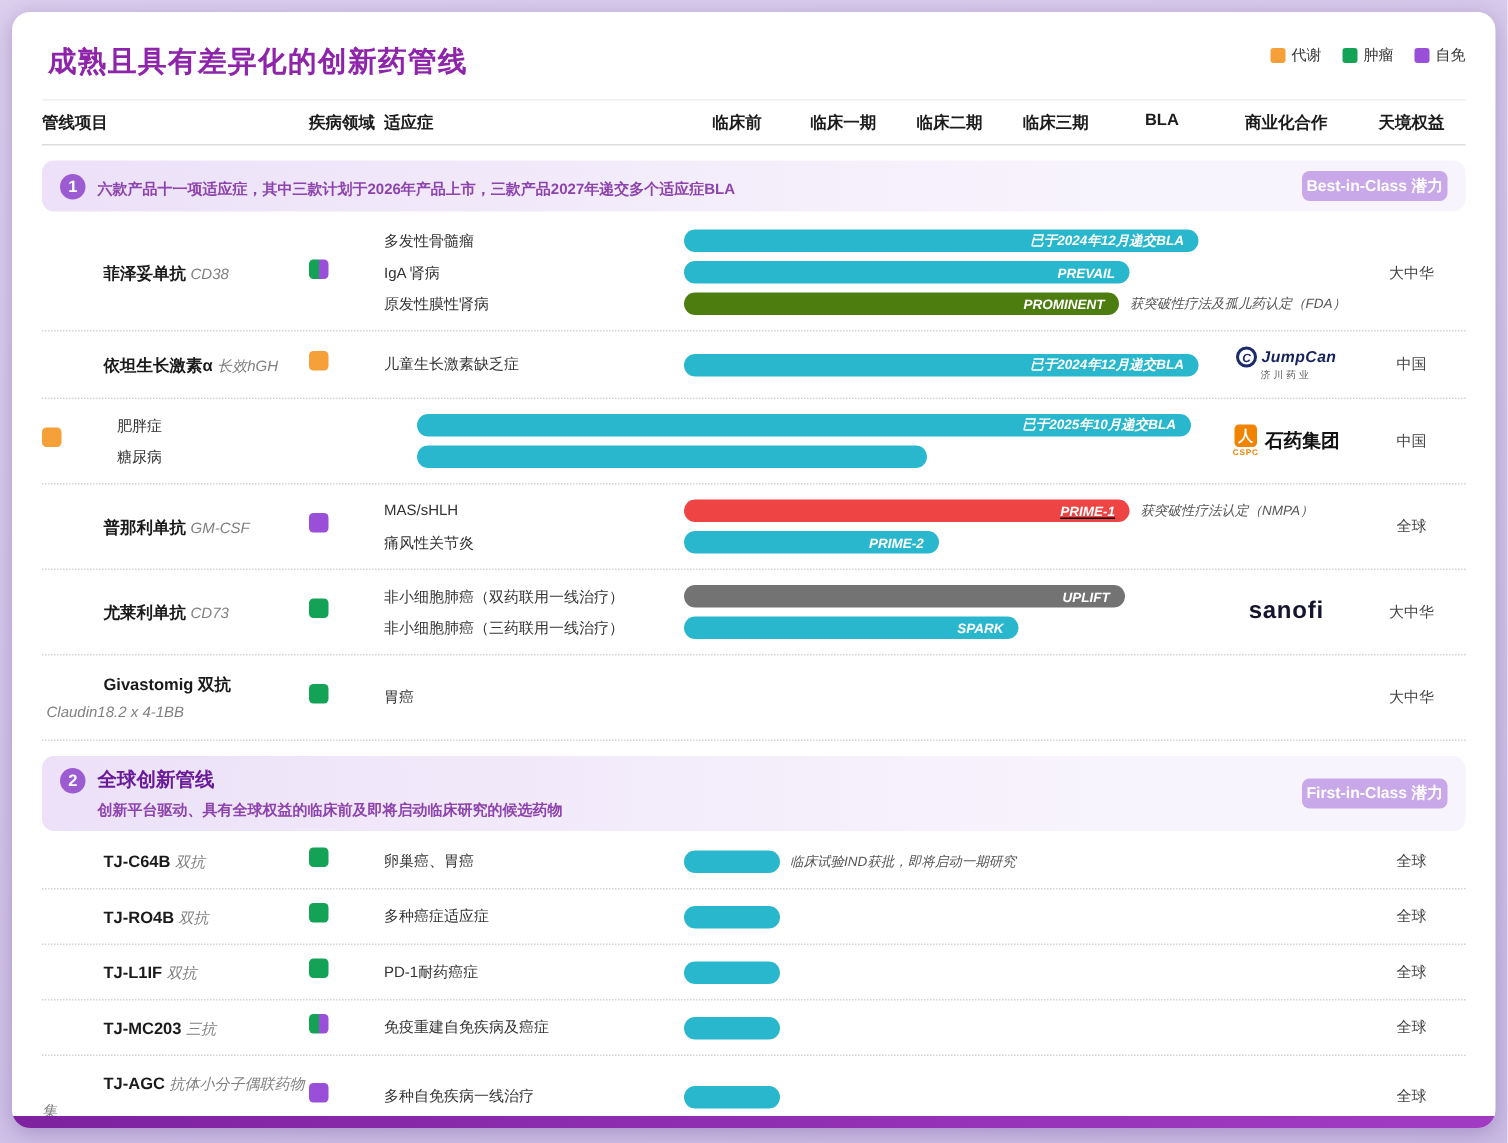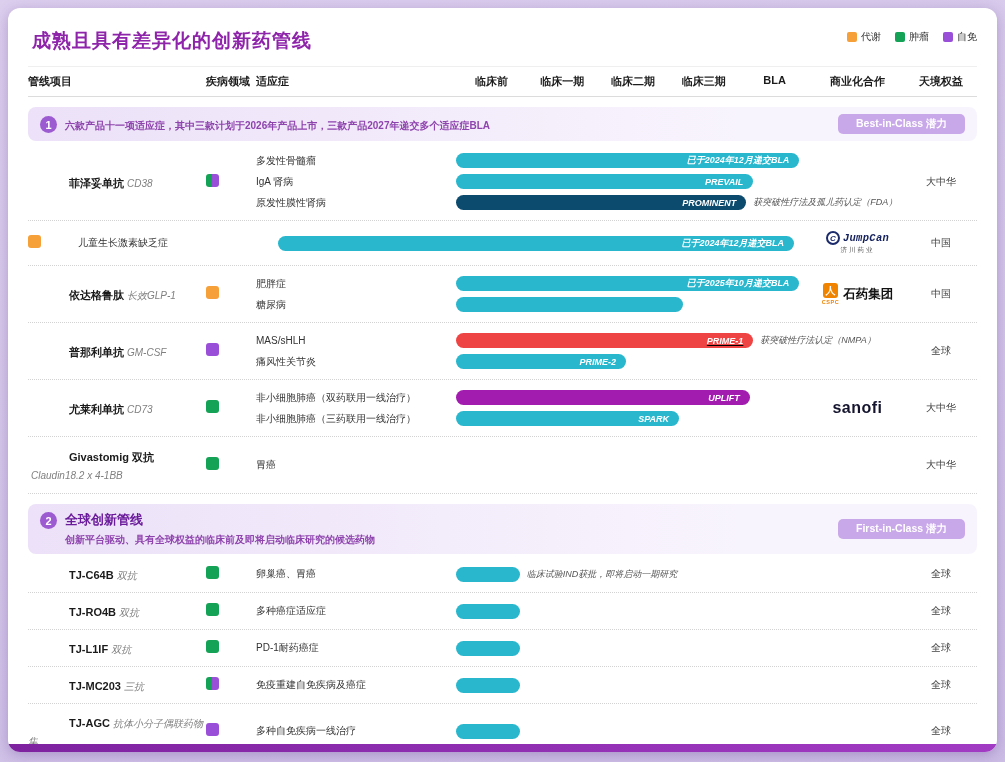--- a/index.html
+++ b/index.html
@@ -35,21 +35,21 @@
   .phase-cell{flex:1;text-align:center;}
   
   .section-band{display:flex;justify-content:space-between;align-items:center;
     background:linear-gradient(90deg,#ece1f8 0%,#f8f4fd 75%);
     border-radius:8px;padding:7px 12px;margin:10px 0 2px;}
   .sec-left{display:flex;gap:8px;}
   .sec-num{width:17px;height:17px;border-radius:50%;background:#9D5BD2;color:#fff;font-size:11px;font-weight:bold;
     display:flex;align-items:center;justify-content:center;flex:none;margin-top:1px;}
   .sec-title{font-size:13px;font-weight:bold;color:#6A1B9A;}
   .sec-sub{font-size:10px;color:#8E44AD;margin-top:4px;font-weight:bold;}
-  .sec-badge{background:#C9A8E9;color:#fff;font-size:10.5px;font-weight:bold;padding:3px 18px;border-radius:5px;align-self:center;white-space:nowrap;}
+  .sec-badge{background:#C9A8E9;color:#fff;font-size:10.5px;font-weight:bold;padding:3px 3px;border-radius:5px;align-self:center;white-space:nowrap;}
   
   .p-row{display:flex;align-items:center;border-bottom:1px dotted #d3d3d3;}
   .sec1-row{padding:10px 0;}
   .sec2-row{padding:9px 0;}
   .nm-main{font-size:11px;color:#1a1a1a;font-weight:bold;padding-left:41px;}
   .nm-suf{font-style:italic;color:#808080;font-weight:normal;font-size:10px;margin-left:3px;}
   .chip{width:13px;height:13px;border-radius:3px;display:inline-block;}
   .c-lines{flex:1;display:flex;flex-direction:column;gap:6px;min-width:0;}
   .line{display:flex;align-items:center;}
   .line .c-ind{font-size:10px;color:#333;padding-right:6px;box-sizing:border-box;}
@@ -58,21 +58,21 @@
     padding-right:10px;box-sizing:border-box;flex:none;}
   .bar-label{color:#fff;font-size:9px;font-style:italic;font-weight:bold;white-space:nowrap;}
   .note{font-size:9px;font-style:italic;color:#555;margin-left:7px;white-space:nowrap;}
   .rights-value{font-size:10px;color:#444;}
   
   .logo-sanofi{font-size:16px;font-weight:bold;color:#14142e;letter-spacing:.5px;}
   .logo-jumpcan{text-align:center;}
   .jc-top{display:flex;align-items:center;gap:3px;justify-content:center;}
   .jc-icon{width:14px;height:14px;border-radius:50%;border:2px solid #1B2A6B;color:#1B2A6B;font-size:8px;
     font-weight:bold;font-style:italic;display:flex;align-items:center;justify-content:center;box-sizing:border-box;}
-  .jc-name{font-size:10.5px;font-weight:bold;font-style:italic;color:#14215c;letter-spacing:.3px;font-family:Liberation Mono, monospace;}
+  .jc-name{font-size:10.5px;font-weight:bold;font-style:italic;color:#14215c;letter-spacing:.3px;}
   .jc-sub{font-size:6.5px;color:#555;margin-top:1px;letter-spacing:2px;}
   .logo-cspc{display:flex;align-items:center;gap:4px;}
   .cspc-iconwrap{display:flex;flex-direction:column;align-items:center;}
   .cspc-icon{width:15px;height:15px;background:#F08300;color:#fff;border-radius:3px;display:flex;
     align-items:center;justify-content:center;font-size:10px;font-weight:bold;}
   .cspc-sub{font-size:5.5px;color:#F08300;font-weight:bold;letter-spacing:.5px;margin-top:1px;}
   .cspc-text{font-size:12.5px;font-weight:bold;color:#111;}
   
   .footnote{padding-top:9px;font-size:10.5px;color:#222;line-height:1.65;}
   .bottom-bar{position:absolute;left:0;right:0;bottom:0;height:8px;
@@ -145,31 +145,34 @@
               <div class="c-ind">IgA 肾病</div>
               <div class="c-track">
                 <div class="bar" style="width: 84%; background: rgb(41, 183, 206);">
                   <span class="bar-label">PREVAIL</span>
                 </div>
               </div>
             </div>
             <div class="line">
               <div class="c-ind">原发性膜性肾病</div>
               <div class="c-track">
-                <div class="bar" style="width: 82%; background: #0c4a6e;">
+                <div class="bar" style="width: 82%; background: #4d7c0f;">
                   <span class="bar-label">PROMINENT</span>
                 </div>
                 <span class="note">获突破性疗法及孤儿药认定（FDA）</span>
               </div>
             </div>
           </div>
           <div class="c-partner"></div>
           <div class="c-rights rights-value">大中华</div>
         </div>
         <div class="p-row sec1-row">
+          <div class="c-name">
+            <div><span class="nm-main">依坦生长激素α</span><span class="nm-suf">长效hGH</span></div>
+          </div>
           <div class="c-chip"><span class="chip" style="background: rgb(246, 160, 58);"></span></div>
           <div class="c-lines">
             <div class="line">
               <div class="c-ind">儿童生长激素缺乏症</div>
               <div class="c-track">
                 <div class="bar" style="width: 97%; background: rgb(41, 183, 206);">
                   <span class="bar-label">已于2024年12月递交BLA</span>
                 </div>
               </div>
             </div>
@@ -179,23 +182,20 @@
               <div class="jc-top">
                 <span class="jc-icon">C</span>
                 <span class="jc-name">JumpCan</span>
               </div>
               <div class="jc-sub">济川药业</div>
             </div>
           </div>
           <div class="c-rights rights-value">中国</div>
         </div>
         <div class="p-row sec1-row">
-          <div class="c-name">
-            <div><span class="nm-main">依达格鲁肽</span><span class="nm-suf">长效GLP-1</span></div>
-          </div>
           <div class="c-chip"><span class="chip" style="background: rgb(246, 160, 58);"></span></div>
           <div class="c-lines">
             <div class="line">
               <div class="c-ind">肥胖症</div>
               <div class="c-track">
                 <div class="bar" style="width: 97%; background: rgb(41, 183, 206);">
                   <span class="bar-label">已于2025年10月递交BLA</span>
                 </div>
               </div>
             </div>
@@ -246,21 +246,21 @@
         </div>
         <div class="p-row sec1-row">
           <div class="c-name">
             <div><span class="nm-main">尤莱利单抗</span><span class="nm-suf">CD73</span></div>
           </div>
           <div class="c-chip"><span class="chip" style="background: rgb(20, 163, 86);"></span></div>
           <div class="c-lines">
             <div class="line">
               <div class="c-ind">非小细胞肺癌（双药联用一线治疗）</div>
               <div class="c-track">
-                <div class="bar" style="width: 83%; background: #a21caf;">
+                <div class="bar" style="width: 83%; background: #737373;">
                   <span class="bar-label">UPLIFT</span>
                 </div>
               </div>
             </div>
             <div class="line">
               <div class="c-ind">非小细胞肺癌（三药联用一线治疗）</div>
               <div class="c-track">
                 <div class="bar" style="width: 63%; background: rgb(41, 183, 206);">
                   <span class="bar-label">SPARK</span>
                 </div>

